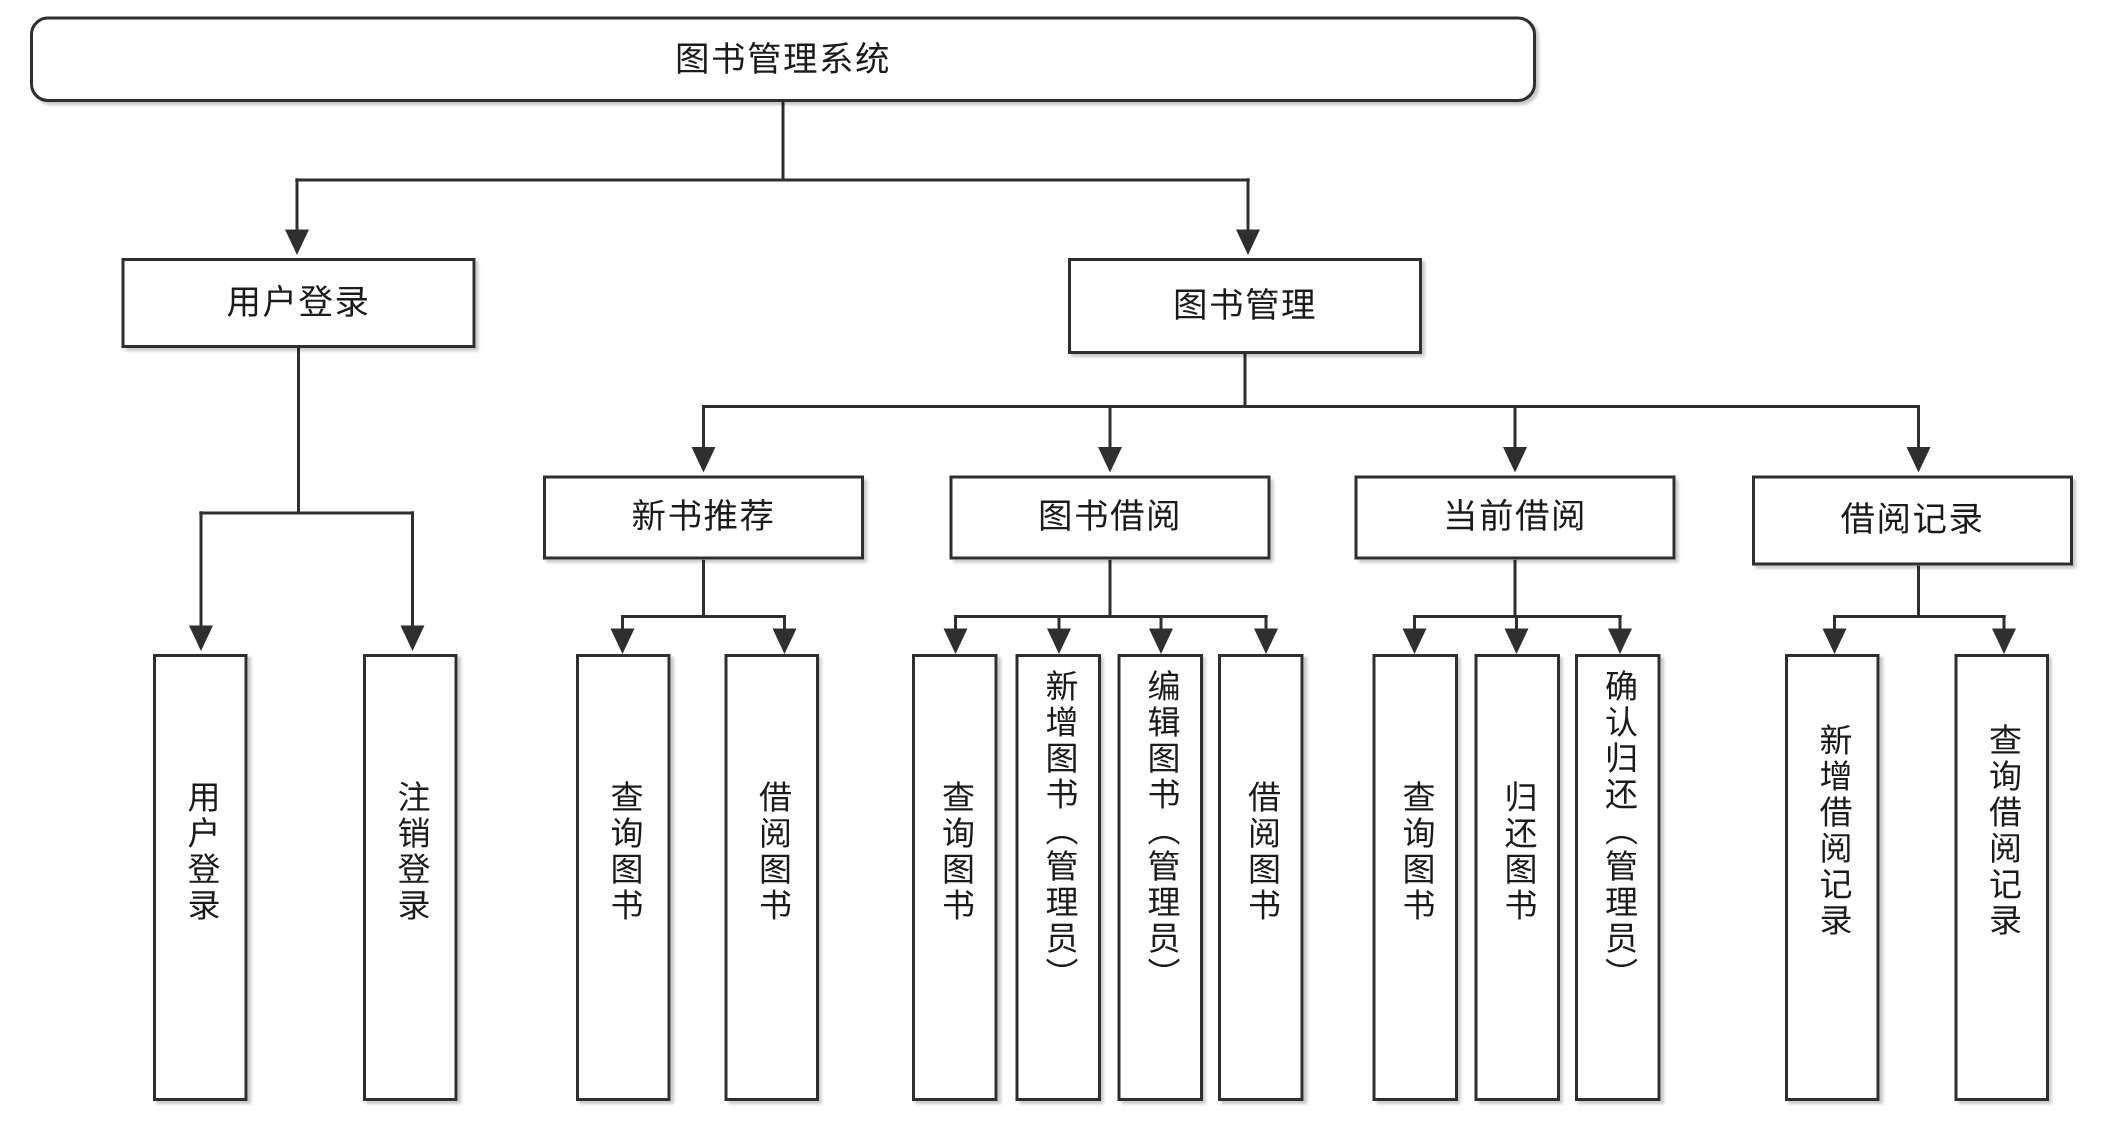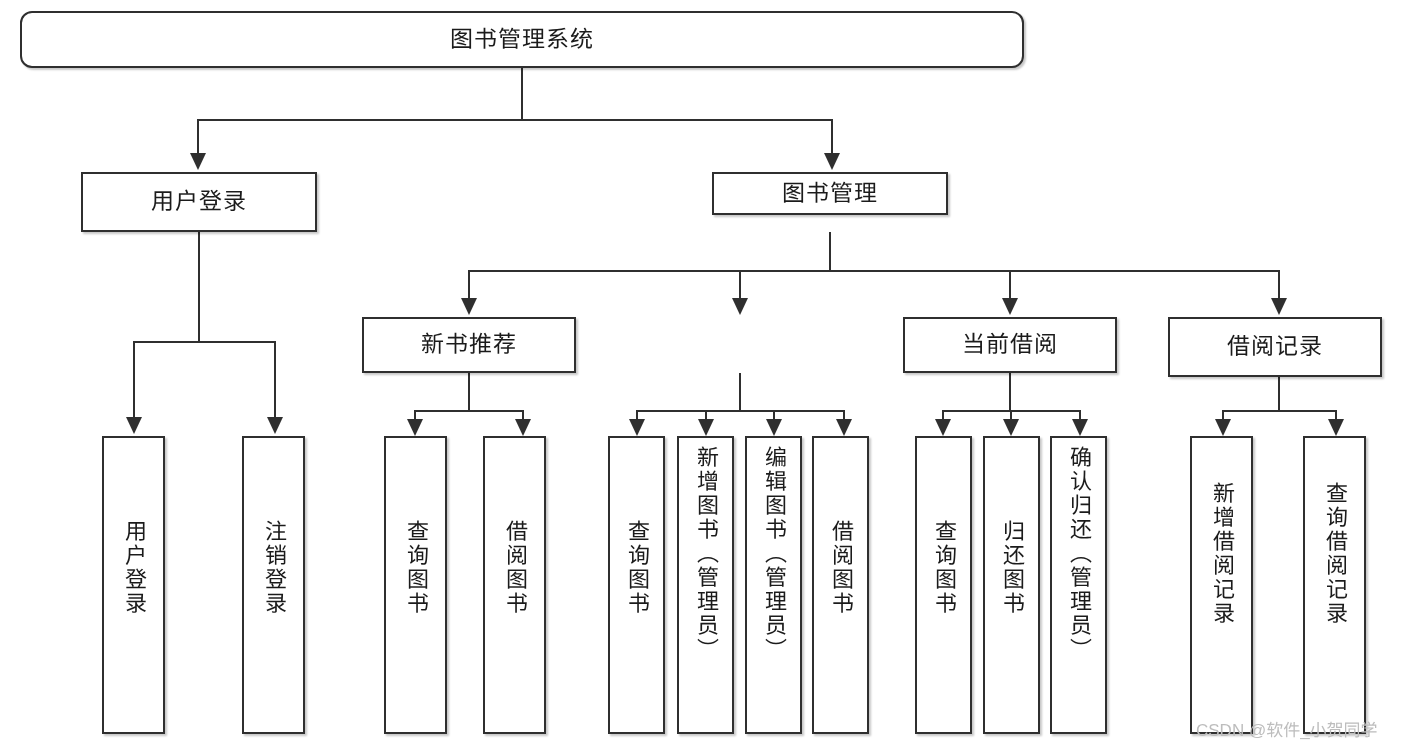--- a/index.html
+++ b/index.html
@@ -101,21 +101,21 @@
 
   <div class="edge v" style="left:197px; top:119px; width:2px; height:36px;"></div>
   <div class="arrow" style="left:190px; top:153px;"></div>
   <div class="edge v" style="left:831px; top:119px; width:2px; height:36px;"></div>
   <div class="arrow" style="left:824px; top:153px;"></div>
 
   <div class="node h-text" style="left:81px; top:172px; width:236px; height:60px;">
     <span>用户登录</span>
   </div>
 
-  <div class="node h-text" style="left:712px; top:172px; width:236px; height:43px;">
+  <div class="node h-text" style="left:712px; top:172px; width:236px; height:64px;">
     <span>图书管理</span>
   </div>
 
   <div class="edge v" style="left:198px; top:232px; width:2px; height:110px;"></div>
   <div class="edge h" style="left:133px; top:341px; width:143px; height:2px;"></div>
   <div class="edge v" style="left:133px; top:341px; width:2px; height:78px;"></div>
   <div class="arrow" style="left:126px; top:417px;"></div>
   <div class="edge v" style="left:274px; top:341px; width:2px; height:78px;"></div>
   <div class="arrow" style="left:267px; top:417px;"></div>
 
@@ -129,20 +129,23 @@
   <div class="arrow" style="left:732px; top:298px;"></div>
 
   <div class="edge v" style="left:1009px; top:270px; width:2px; height:30px;"></div>
   <div class="arrow" style="left:1002px; top:298px;"></div>
 
   <div class="edge v" style="left:1278px; top:270px; width:2px; height:30px;"></div>
   <div class="arrow" style="left:1271px; top:298px;"></div>
 
   <div class="node h-text" style="left:362px; top:317px; width:214px; height:56px;text-align:right;">
     <span>新书推荐</span>
+  </div>
+  <div class="node h-text" style="left:633px; top:317px; width:214px; height:56px;">
+    <span>图书借阅</span>
   </div>
   <div class="node h-text" style="left:903px; top:317px; width:214px; height:56px;align-items:center;">
     <span>当前借阅</span>
   </div>
   <div class="node h-text" style="left:1168px; top:317px; width:214px; height:60px;">
     <span>借阅记录</span>
   </div>
 
   <div class="edge v" style="left:468px; top:373px; width:2px; height:38px;"></div>
   <div class="edge h" style="left:414px; top:410px; width:110px; height:2px;"></div>
@@ -215,15 +218,14 @@
     <span class="v-label">确认归还（管理员）</span>
   </div>
 
   <div class="node v-text leaf-pad-small" style="left:1190px; top:436px; width:63px; height:298px;">
     <span class="v-label">新增借阅记录</span>
   </div>
   <div class="node v-text leaf-pad-small" style="left:1303px; top:436px; width:63px; height:298px;">
     <span class="v-label">查询借阅记录</span>
   </div>
 
-  <div id="watermark" style="left:1196px; top:716px;">CSDN @软件_小贺同学</div>
 
 </div>
 
 </body></html>

